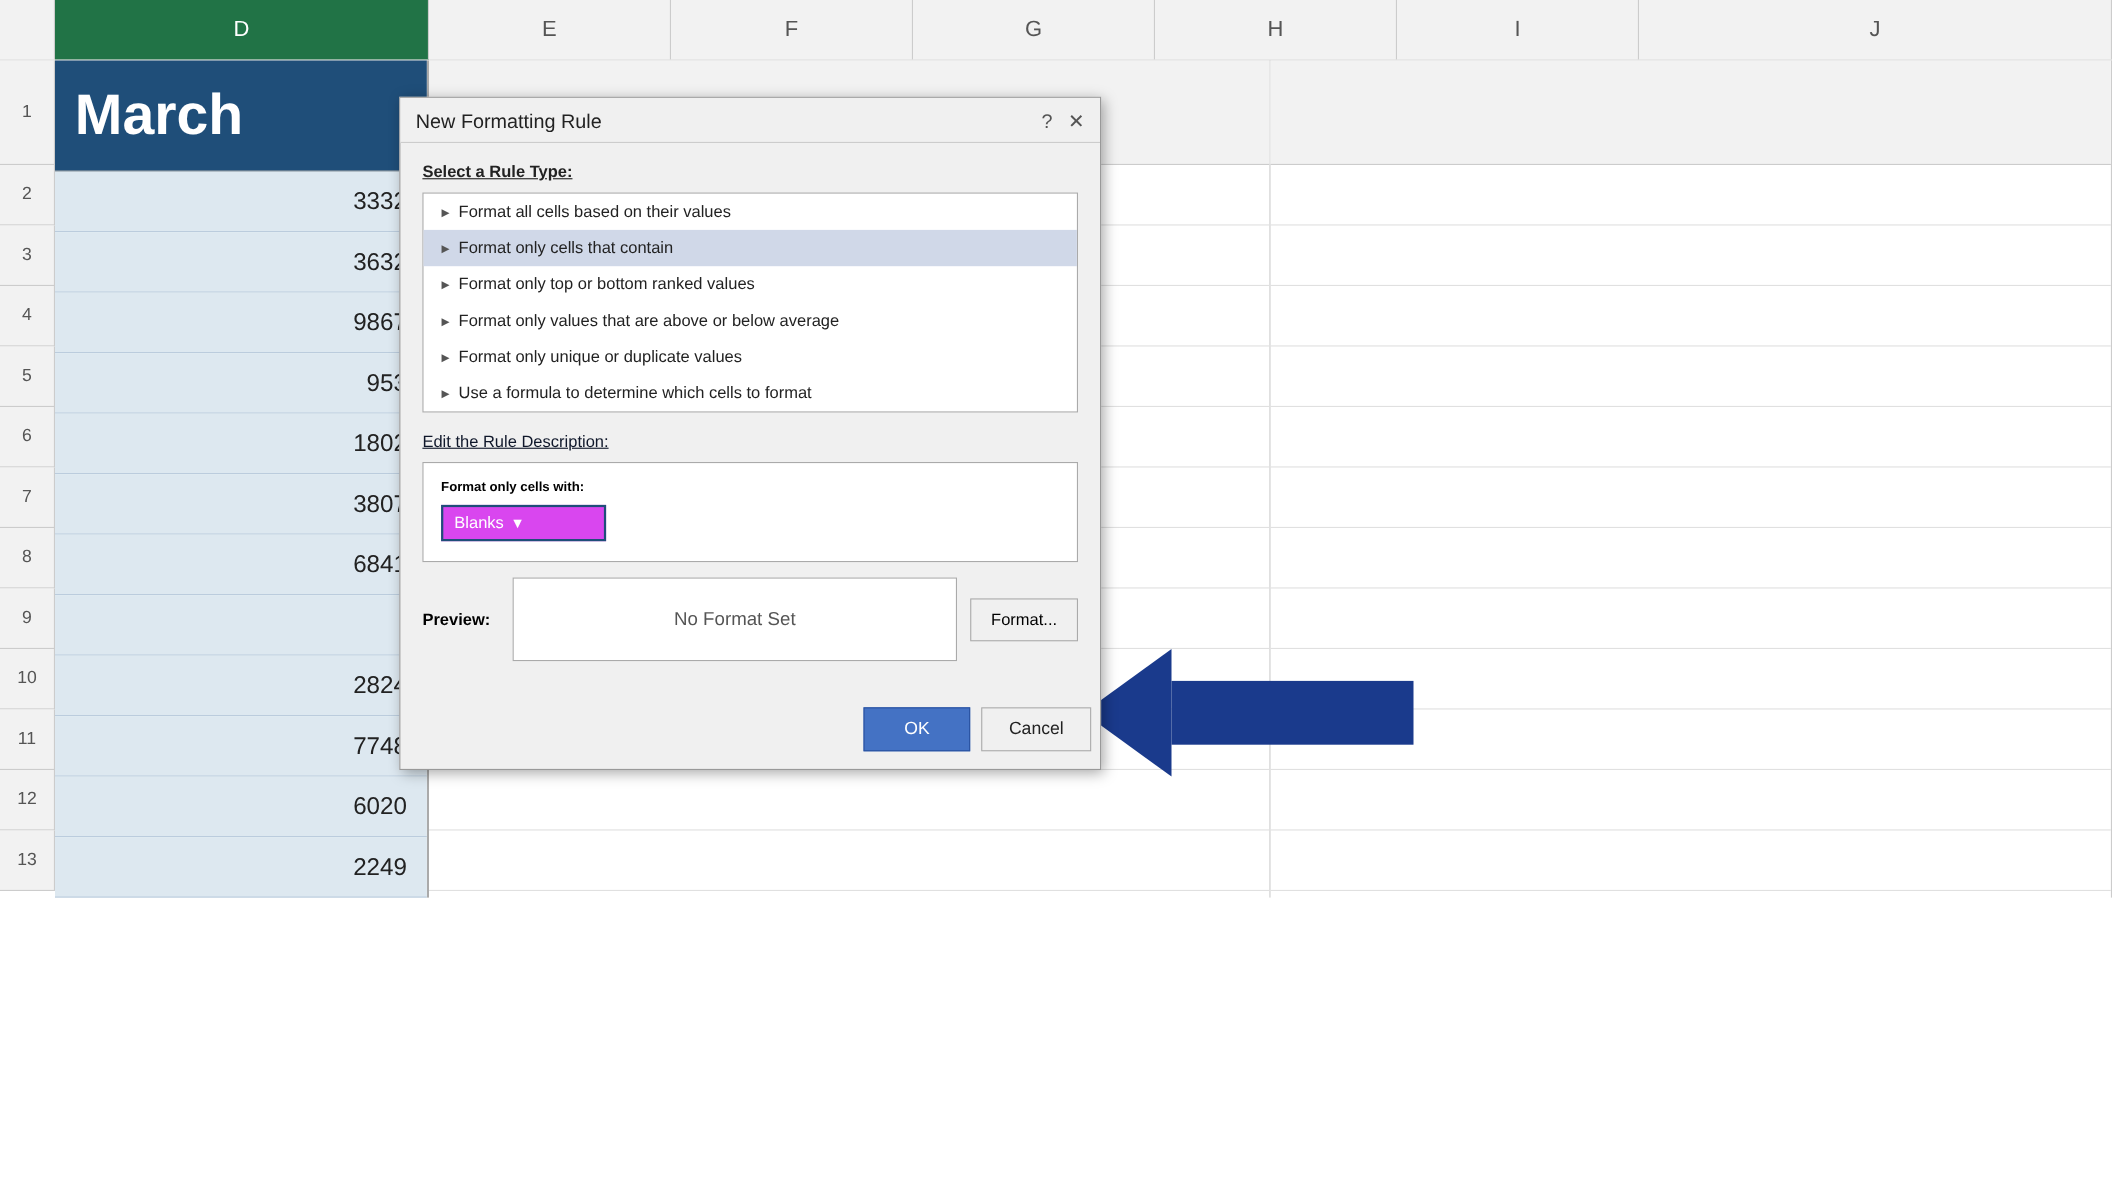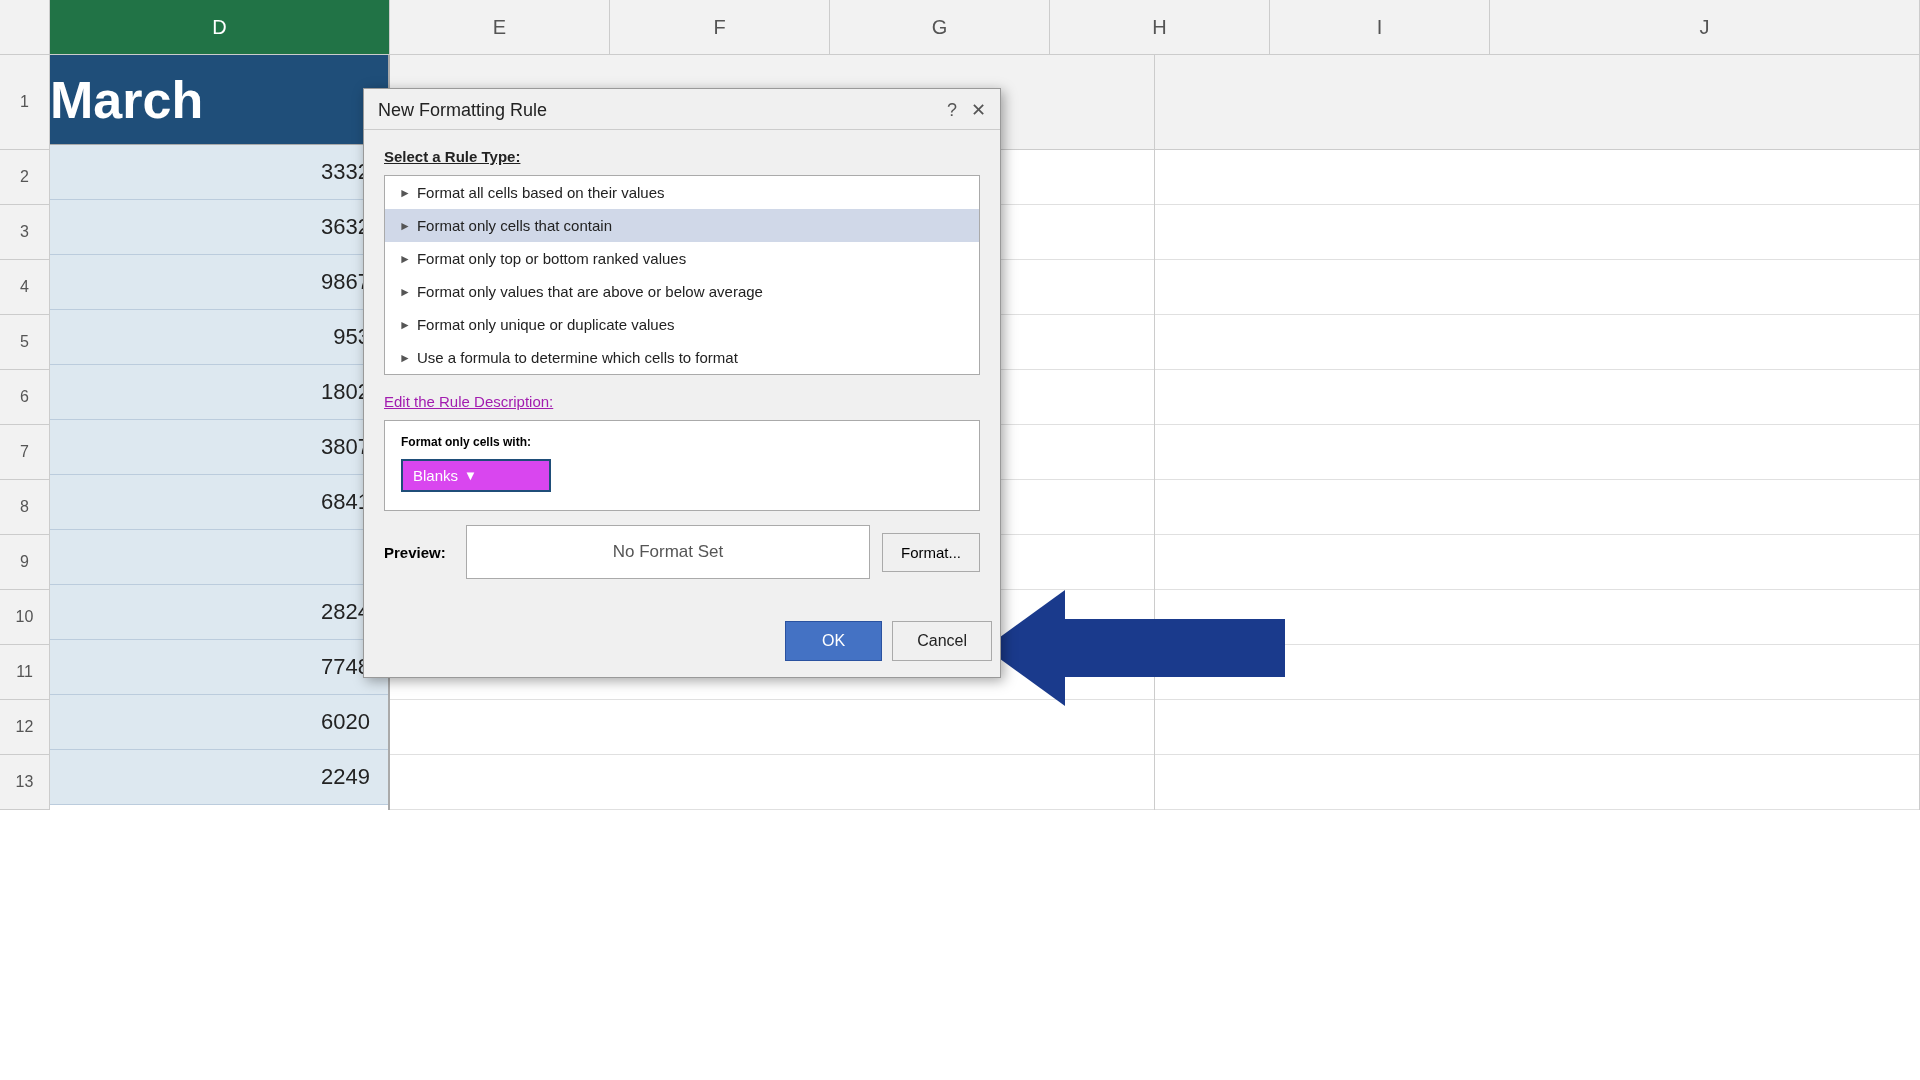--- a/index.html
+++ b/index.html
@@ -67,27 +67,28 @@
       font-size: 16px;
       color: #555;
     }
 
     .col-d {
       width: 340px;
       flex-shrink: 0;
       border-right: 2px solid #aaa;
     }
     .col-d .cell-march {
-      height: 90px;
+      height: 101px;
       background: #1f4e79;
       color: #fff;
       font-size: 52px;
       font-weight: bold;
       display: flex;
       align-items: center;
+      padding-left: 18px;
       border-bottom: 1px solid #aaa;
     }
     .col-d .cell-number {
       height: 55px;
       background: #dde8f0;
       border-bottom: 1px solid #bcd;
       display: flex;
       align-items: center;
       justify-content: flex-end;
       padding-right: 18px;
@@ -203,21 +204,21 @@
     .rule-item.selected {
       background: #d0d8e8;
     }
     .rule-arrow {
       font-size: 12px;
       color: #555;
     }
 
     .edit-rule-label {
       font-size: 15px;
-      color: #a21caf;
+      color: #0f172a;
       text-decoration: underline;
       margin-bottom: 10px;
     }
 
     .edit-rule-box {
       border: 1px solid #aaa;
       background: #fff;
       padding: 14px 16px 18px 16px;
       margin-bottom: 14px;
     }
@@ -258,21 +259,21 @@
     }
     .preview-label {
       font-size: 15px;
       font-weight: bold;
       min-width: 70px;
     }
     .preview-box {
       border: 1px solid #aaa;
       background: #fff;
       flex: 1;
-      height: 54px;
+      height: 76px;
       display: flex;
       align-items: center;
       justify-content: center;
       font-size: 17px;
       color: #555;
     }
     .format-btn {
       border: 1px solid #aaa;
       background: #f0f0f0;
       padding: 10px 18px;

